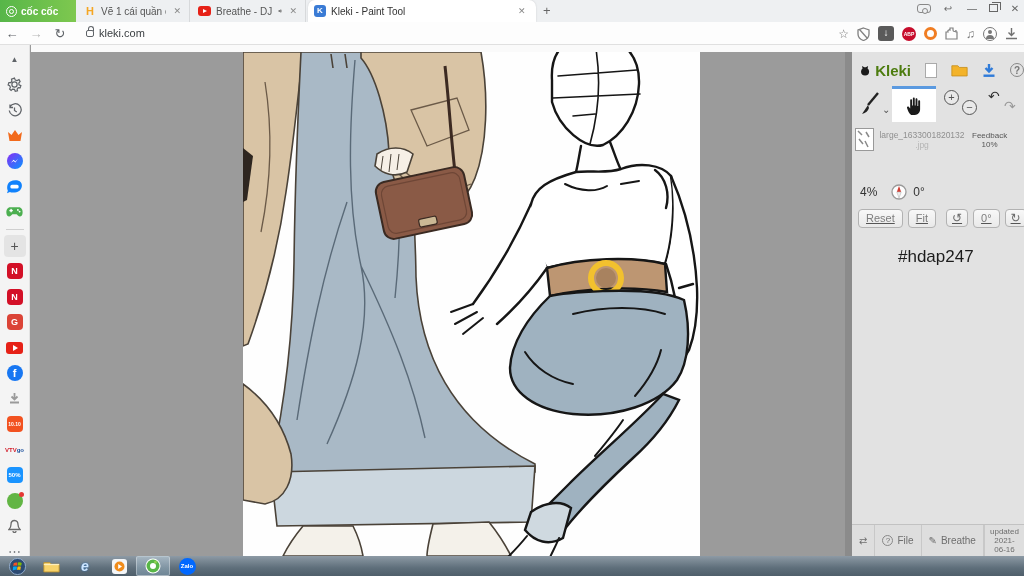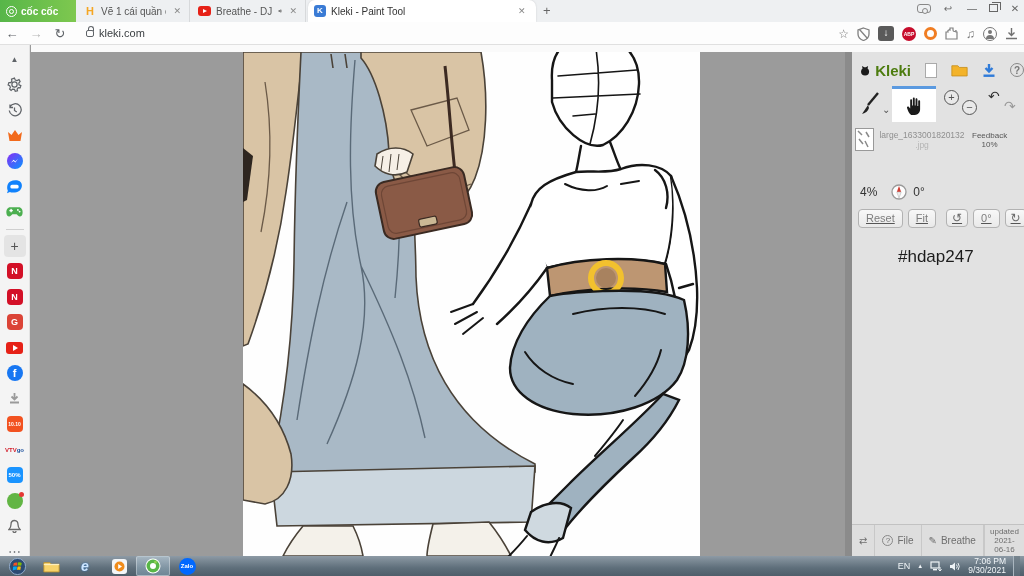--- a/index.html
+++ b/index.html
@@ -438,36 +438,15 @@
       <svg width="16" height="16" viewBox="0 0 16 16">
           <circle cx="8" cy="8" r="7.5" fill="#fff"></circle>
           <circle cx="8" cy="8" r="6.5" fill="#58b647"></circle>
           <circle cx="8" cy="8" r="3" fill="#fff"></circle>
           <circle cx="10.5" cy="4" r="1.5" fill="#8fd14f"></circle>
         </svg>
     </span>
     <span class="tb-item">
       <span id="zalo-tb">Zalo</span>
     </span>
-    <div id="tray">
-      <span>EN</span>
-      <span style="font-size:6px;">▲</span>
-      <span class="trayic">
-        <svg width="12" height="11" viewBox="0 0 12 11">
-            <rect x="1" y="1" width="8" height="6" fill="none" stroke="#eef3f6" stroke-width="1.2"></rect>
-            <rect x="3" y="8" width="4" height="1.4" fill="#eef3f6"></rect>
-            <path d="M10,6 v4 M8.4,8.2 L10,10 L11.6,8.2" stroke="#eef3f6" stroke-width="1" fill="none"></path>
-          </svg>
-      </span>
-      <span class="trayic">
-        <svg width="12" height="11" viewBox="0 0 12 11">
-            <polygon points="1,4 3,4 6,1.5 6,9.5 3,7 1,7" fill="#eef3f6"></polygon>
-            <path d="M7.5,3.5 Q9,5.5 7.5,7.5 M9,2 Q11.5,5.5 9,9" stroke="#eef3f6" fill="none" stroke-width="1"></path>
-          </svg>
-      </span>
-      <span id="tray-clock">
-        <span>7:06 PM</span><br><span>9/30/2021</span>
-      </span>
-      <span id="show-desktop"></span>
-    </div>
   </div>
 
 </div>
 
 </body></html>

